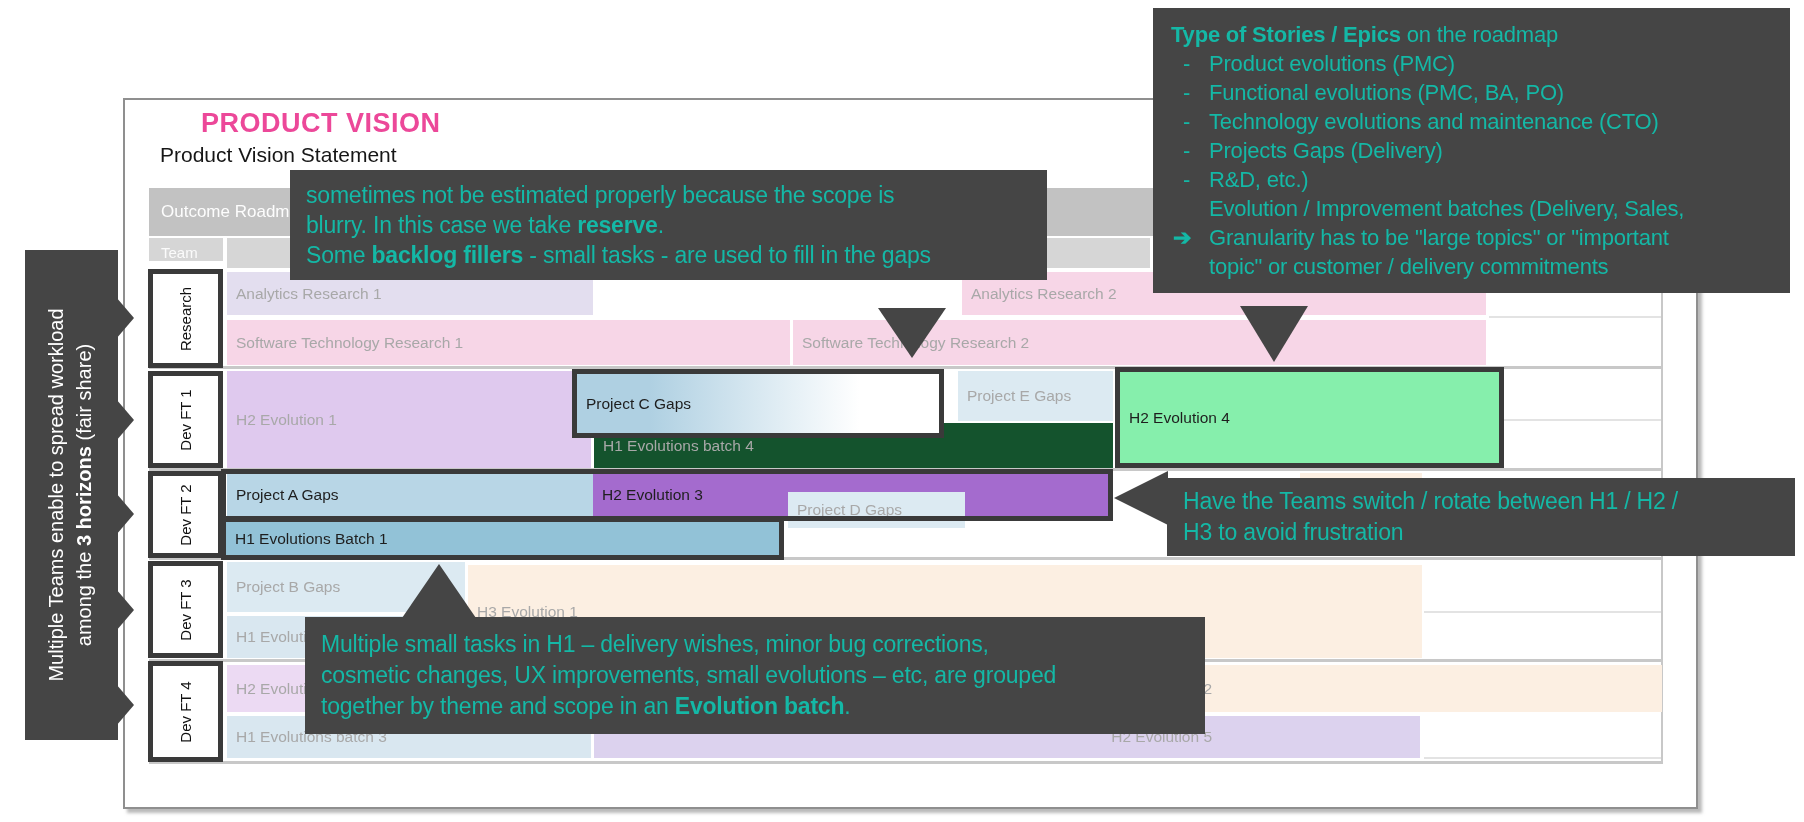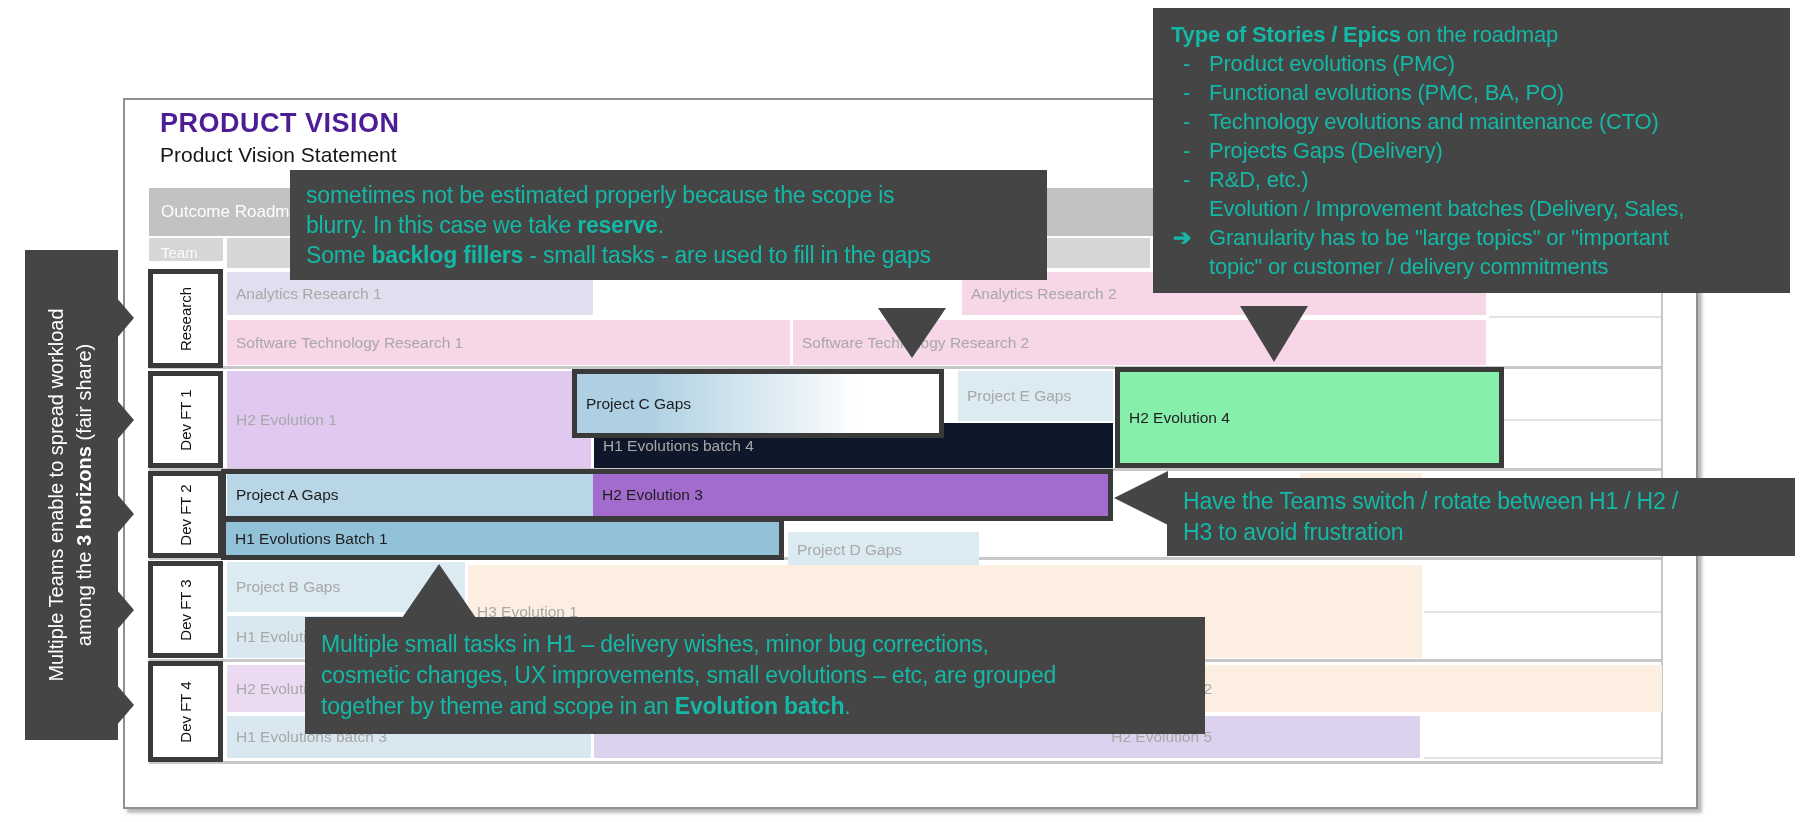--- a/index.html
+++ b/index.html
@@ -1,20 +1,20 @@
 <!DOCTYPE html>
 <html><head>
 <meta charset="utf-8">
 <style>
   html,body{margin:0;padding:0;background:#ffffff;}
   .stage{position:relative;width:1804px;height:822px;background:#fff;overflow:hidden;
          font-family:"Liberation Sans", sans-serif;}
   .card{position:absolute;background:#fff;border:2px solid #8F8F8F;
         box-shadow:4px 4px 3px rgba(130,130,130,.55);}
-  .page-title{position:absolute;font-size:27px;font-weight:600;letter-spacing:.5px;color:#4c1d95;}
+  .page-title{position:absolute;font-size:27px;font-weight:600;letter-spacing:.5px;color:#ec4899;margin-left:41px;}
   .page-subtitle{position:absolute;font-size:21px;color:#161616;}
   .hdr1{position:absolute;background:#C2C2C2;color:#FDFDFD;font-size:17px;line-height:48px;
         padding-left:12px;box-sizing:border-box;}
   .hcell{position:absolute;background:#D6D6D6;color:#FBFBFB;font-size:15px;line-height:30px;
          padding-left:12px;box-sizing:border-box;}
   .bar{position:absolute;box-sizing:border-box;font-size:15.5px;display:flex;align-items:center;
        padding-left:9px;white-space:nowrap;overflow:hidden;}
   .bar.gray{color:#A8A8A8;}
   .bar.dark{color:#1E1E1E;}
   .bar.bordered{border:5px solid #3A3A3A;}
@@ -75,40 +75,40 @@
       </div>
       <div class="bar gray" style="left: 793px; top: 320px; width: 693px; height: 45px; z-index: 2; background: rgb(247, 214, 231);">
         <span>Software Technology Research 2</span>
       </div>
       <div class="bar gray" style="left: 227px; top: 371px; width: 364px; height: 97px; z-index: 2; background: rgb(223, 201, 238);">
         <span>H2 Evolution 1</span>
       </div>
       <div class="bar gray" style="left: 958px; top: 371px; width: 155px; height: 50px; z-index: 2; background: rgb(220, 234, 242);">
         <span>Project E Gaps</span>
       </div>
-      <div class="bar gray" style="left: 594px; top: 423px; width: 519px; height: 45px; z-index: 2; background: #0f172a;">
+      <div class="bar gray" style="left: 594px; top: 423px; width: 519px; height: 45px; z-index: 2; background: #14532d;">
         <span>H1 Evolutions batch 4</span>
       </div>
       <div class="bar dark bordered" style="left: 572px; top: 369px; width: 372px; height: 69px; z-index: 3; background: linear-gradient(90deg, rgb(175, 208, 226) 20%, rgb(255, 255, 255) 78%);">
         <span>Project C Gaps</span>
       </div>
       <div class="bar dark bordered" style="left: 1115px; top: 367px; width: 389px; height: 101px; z-index: 3; background: #86efac; text-align: center;">
         <span>H2 Evolution 4</span>
       </div>
       <div class="bar dark" style="left: 227px; top: 474px; width: 366px; height: 42px; z-index: 2; background: rgb(184, 214, 230);">
         <span>Project A Gaps</span>
       </div>
       <div class="bar dark" style="left: 593px; top: 474px; width: 516px; height: 42px; z-index: 2; background: rgb(164, 107, 206);">
         <span>H2 Evolution 3</span>
       </div>
       <div class="bar gray" style="left: 1300px; top: 473px; width: 122px; height: 83px; z-index: 2; background: rgb(252, 239, 226);"></div>
       <div class="bar dark bordered" style="left: 221px; top: 517px; width: 563px; height: 43px; z-index: 3; background: rgb(146, 194, 215);">
         <span>H1 Evolutions Batch 1</span>
       </div>
-      <div class="bar gray" style="left: 788px; top: 532px; width: 191px; height: 36px; z-index: 2; background: rgb(220, 234, 242);">
+      <div class="bar gray" style="left: 788px; top: 492px; width: 177px; height: 36px; z-index: 2; background: rgb(220, 234, 242);">
         <span>Project D Gaps</span>
       </div>
       <div class="bar gray" style="left: 227px; top: 562px; width: 238px; height: 50px; z-index: 2; background: rgb(220, 234, 242);">
         <span>Project B Gaps</span>
       </div>
       <div class="bar gray" style="left: 468px; top: 565px; width: 954px; height: 93px; z-index: 2; background: rgb(252, 239, 226);">
         <span>H3 Evolution 1</span>
       </div>
       <div class="bar gray" style="left: 227px; top: 616px; width: 238px; height: 42px; z-index: 2; background: rgb(217, 231, 240);">
         <span>H1 Evolutions batch 2</span>

